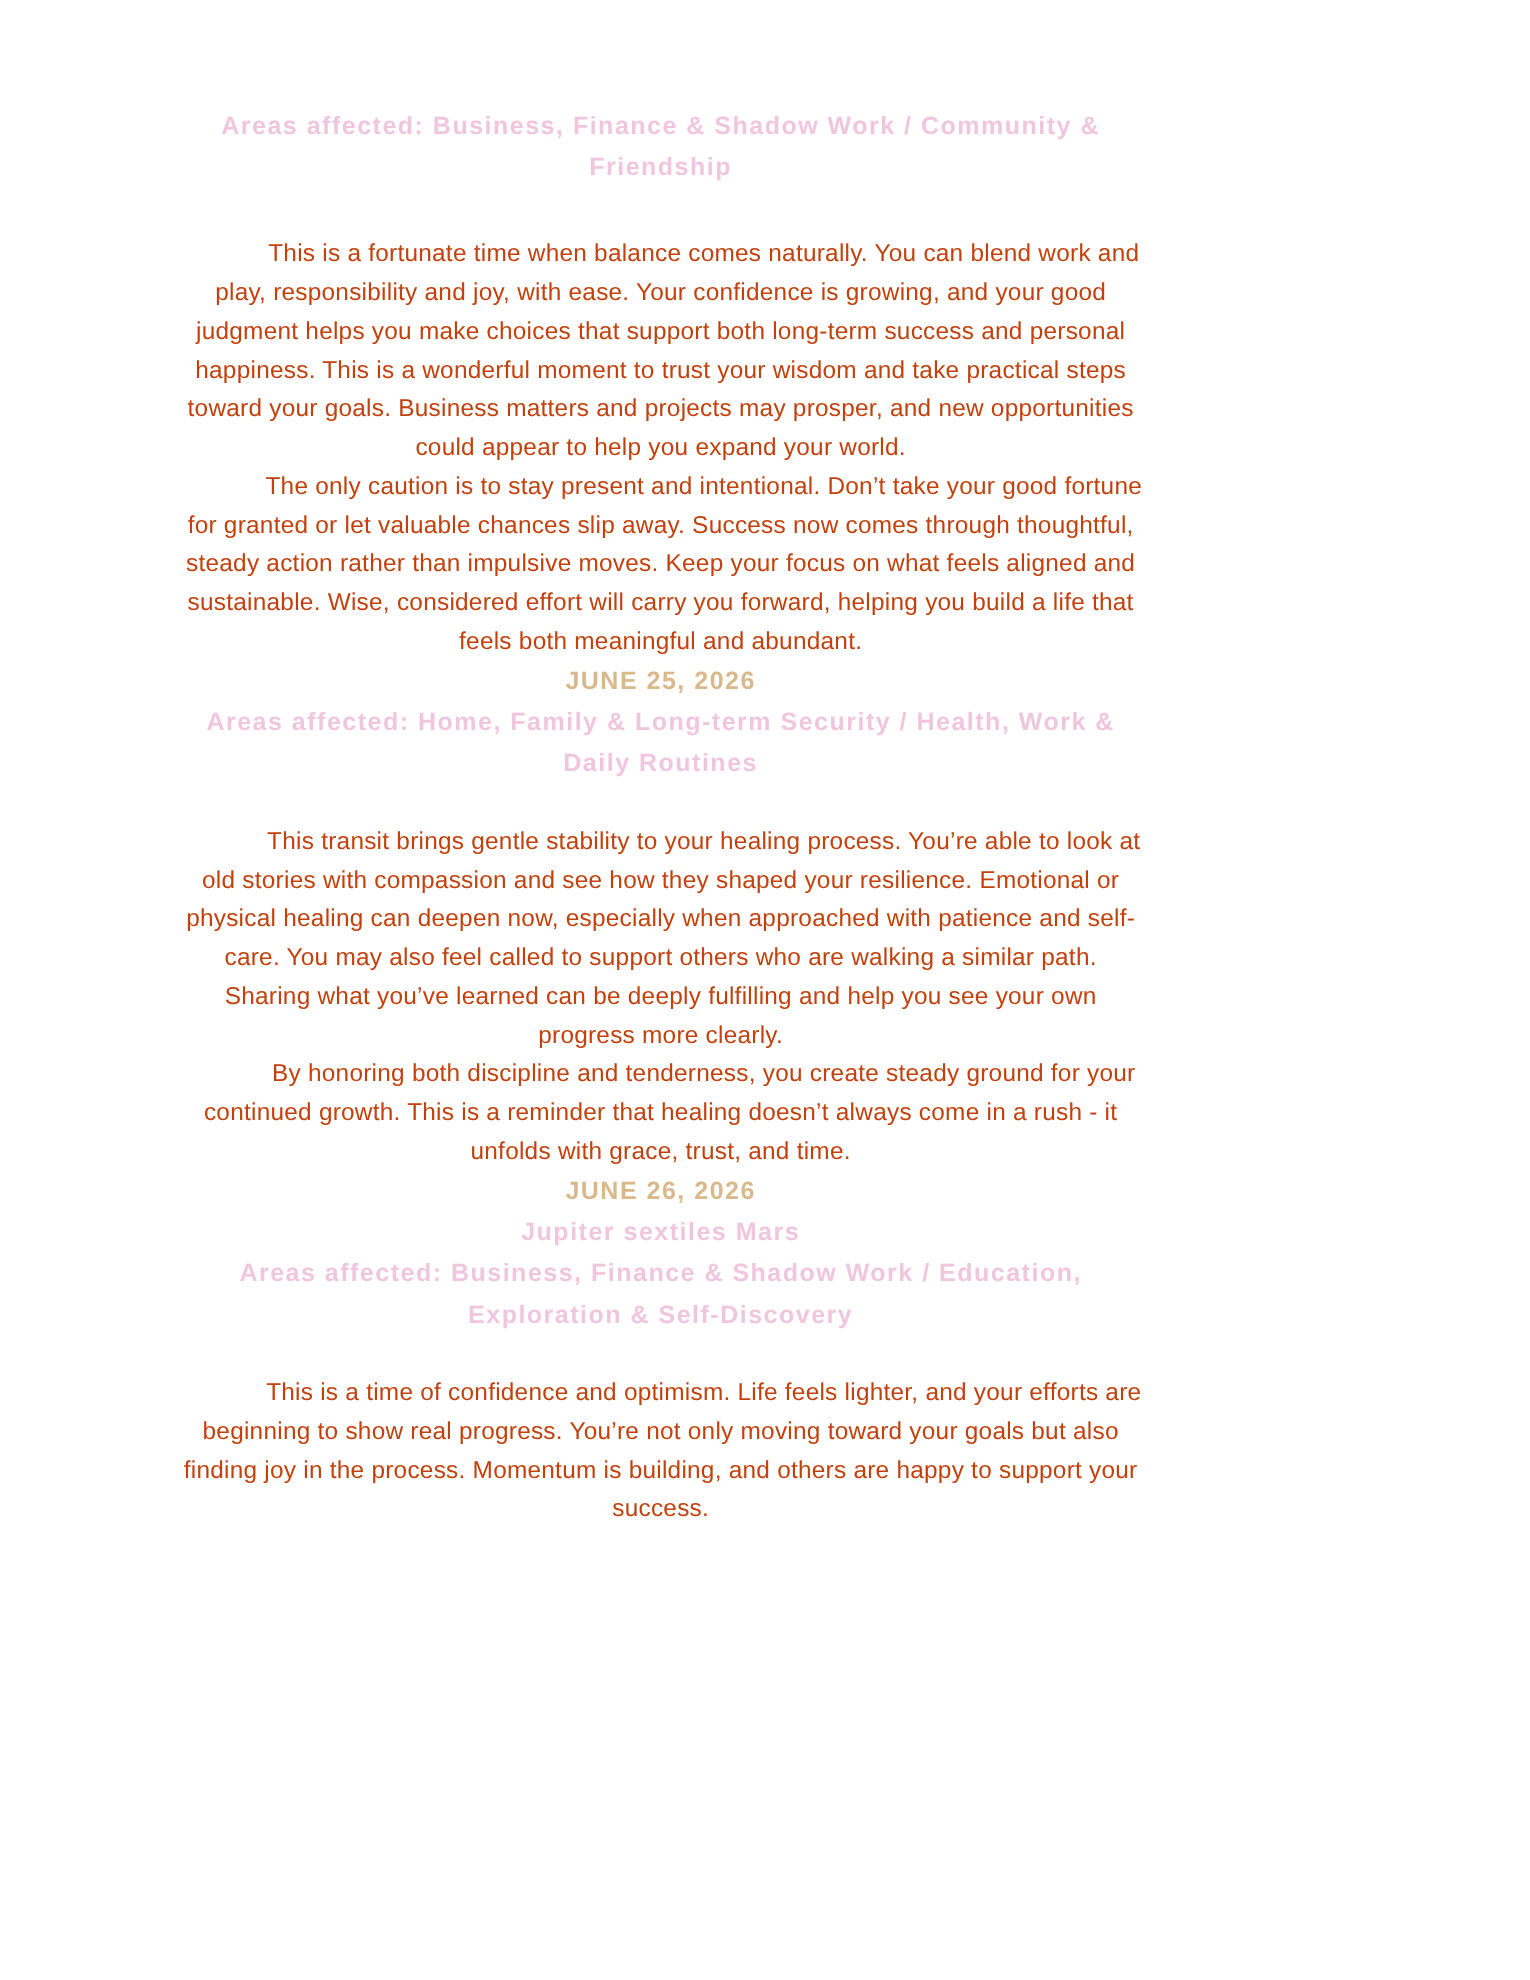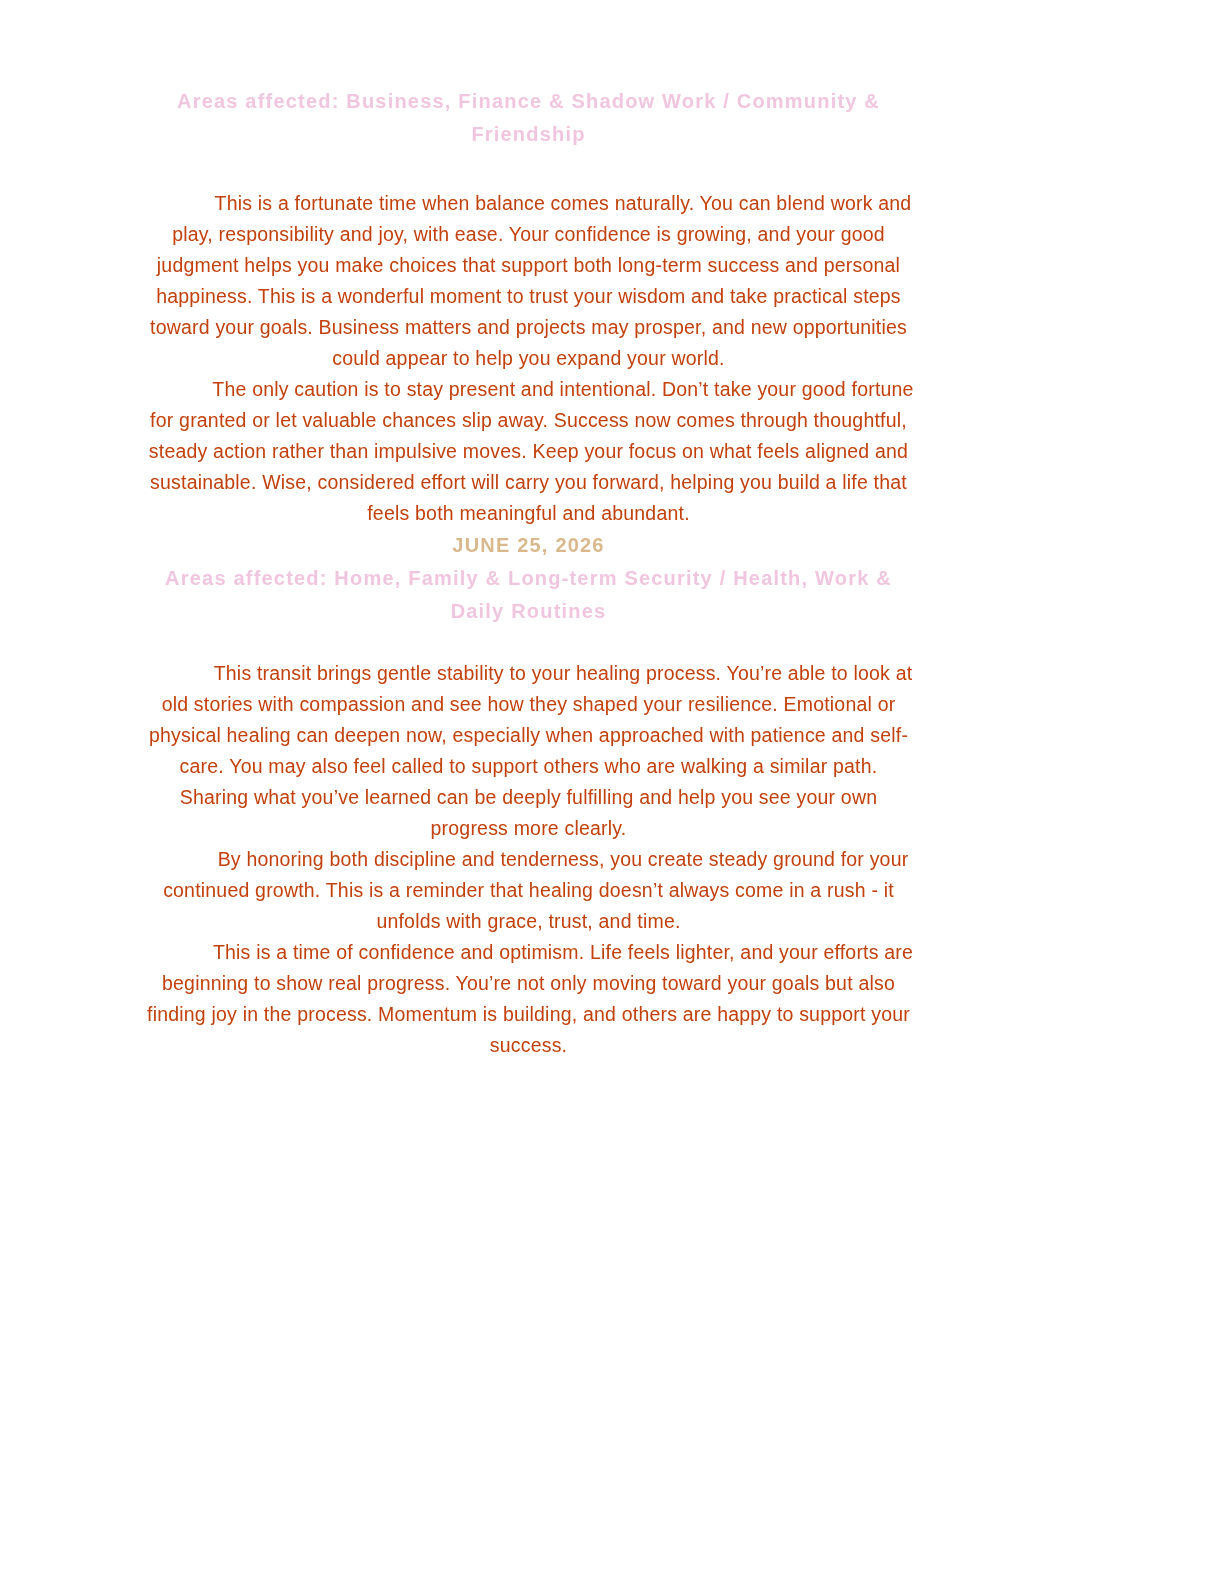--- a/index.html
+++ b/index.html
@@ -70,18 +70,23 @@
       <h2 class="date-heading">JUNE 25, 2026</h2>
       <h3 class="areas-heading">Areas affected: Home, Family &amp; Long-term Security / Health, Work &amp; Daily Routines</h3>
     </header>
     <div class="paragraphs">
           <p>This transit brings gentle stability to your healing process. You’re able to look at old stories with compassion and see how they shaped your resilience. Emotional or physical healing can deepen now, especially when approached with patience and self-care. You may also feel called to support others who are walking a similar path. Sharing what you’ve learned can be deeply fulfilling and help you see your own progress more clearly.</p>
           <p>By honoring both discipline and tenderness, you create steady ground for your continued growth. This is a reminder that healing doesn’t always come in a rush - it unfolds with grace, trust, and time.</p>
         </div>
   </section>
 
   <section class="transit-section">
+    <header class="heading-block">
+      <h2 class="date-heading">JUNE 26, 2026</h2>
+      <h3 class="transit-heading">Jupiter sextiles Mars</h3>
+      <h3 class="areas-heading">Areas affected: Business, Finance &amp; Shadow Work / Education, Exploration &amp; Self-Discovery</h3>
+    </header>
     <div class="paragraphs">
           <p>This is a time of confidence and optimism. Life feels lighter, and your efforts are beginning to show real progress. You’re not only moving toward your goals but also finding joy in the process. Momentum is building, and others are happy to support your success.</p>
         </div>
   </section>
 </div>
 </main>
 
 </body></html>

